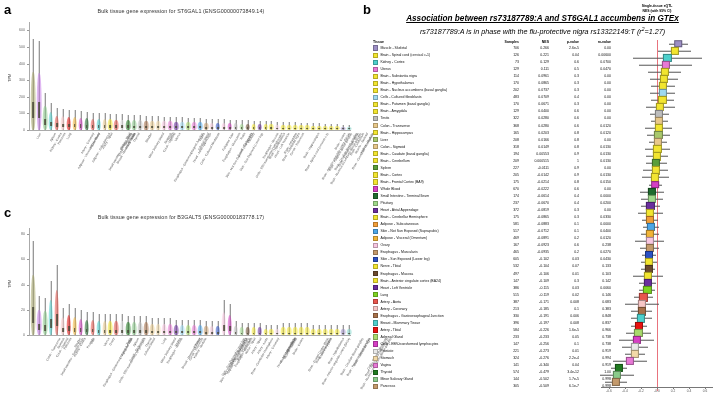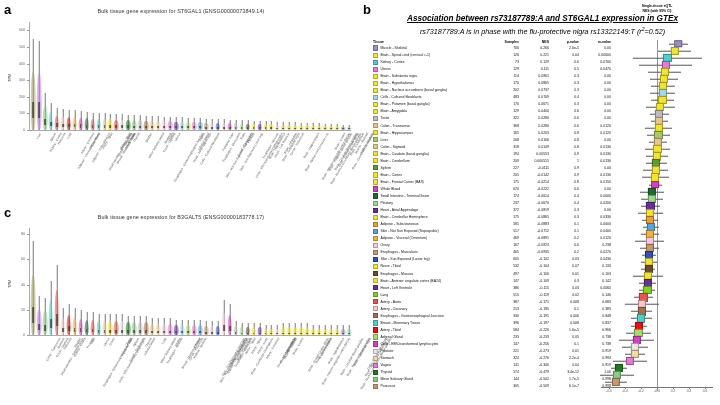--- a/index.html
+++ b/index.html
@@ -765,23 +765,23 @@
     <div class="xlab" style="left: 318.204px; top: 123px;">Brain - Caudate (basal ganglia)</div>
     <div class="xlab" style="left: 324.167px; top: 123px;">Brain - Putamen (basal ganglia)</div>
     <div class="xlab" style="left: 330.13px; top: 123px;">Brain - Nucleus accumbens (basal ganglia)</div>
     <div class="xlab" style="left: 336.093px; top: 123px;">Brain - Substantia nigra</div>
     <div class="xlab" style="left: 342.056px; top: 123px;">Brain - Spinal cord (cervical c-1)</div>
     <div class="xlab" style="left: 348.019px; top: 123px;">Cells - Cultured fibroblasts</div>
   </div>
 
 <div id="panel-b">
   <div class="panel-letter" style="left:-2px;top:2px;">b</div>
-  <div class="b-title" style="top:14px;">Association between rs73187789:A and ST6GAL1 expression in GTEx</div>
+  <div class="b-title" style="top:14px;">Association between rs73187789:A and ST6GAL1 accumbens in GTEx</div>
   <div class="b-sub" style="top:26px;">
-    <span>rs73187789:A is in phase with the flu-protective nigra rs13322149:T (r</span><sup>2</sup><span>=0.52)</span>
+    <span>rs73187789:A is in phase with the flu-protective nigra rs13322149:T (r</span><sup>2</sup><span>=1.27)</span>
   </div>
 
   <table class="eqtl">
     <thead>
       <tr>
         <th style="width:116px">Tissue</th>
         <th class="num" style="width:26px">Samples</th>
         <th class="num" style="width:26px">NES</th>
         <th class="num" style="width:26px">p-value</th>
         <th class="num" style="width:28px">m-value</th>

